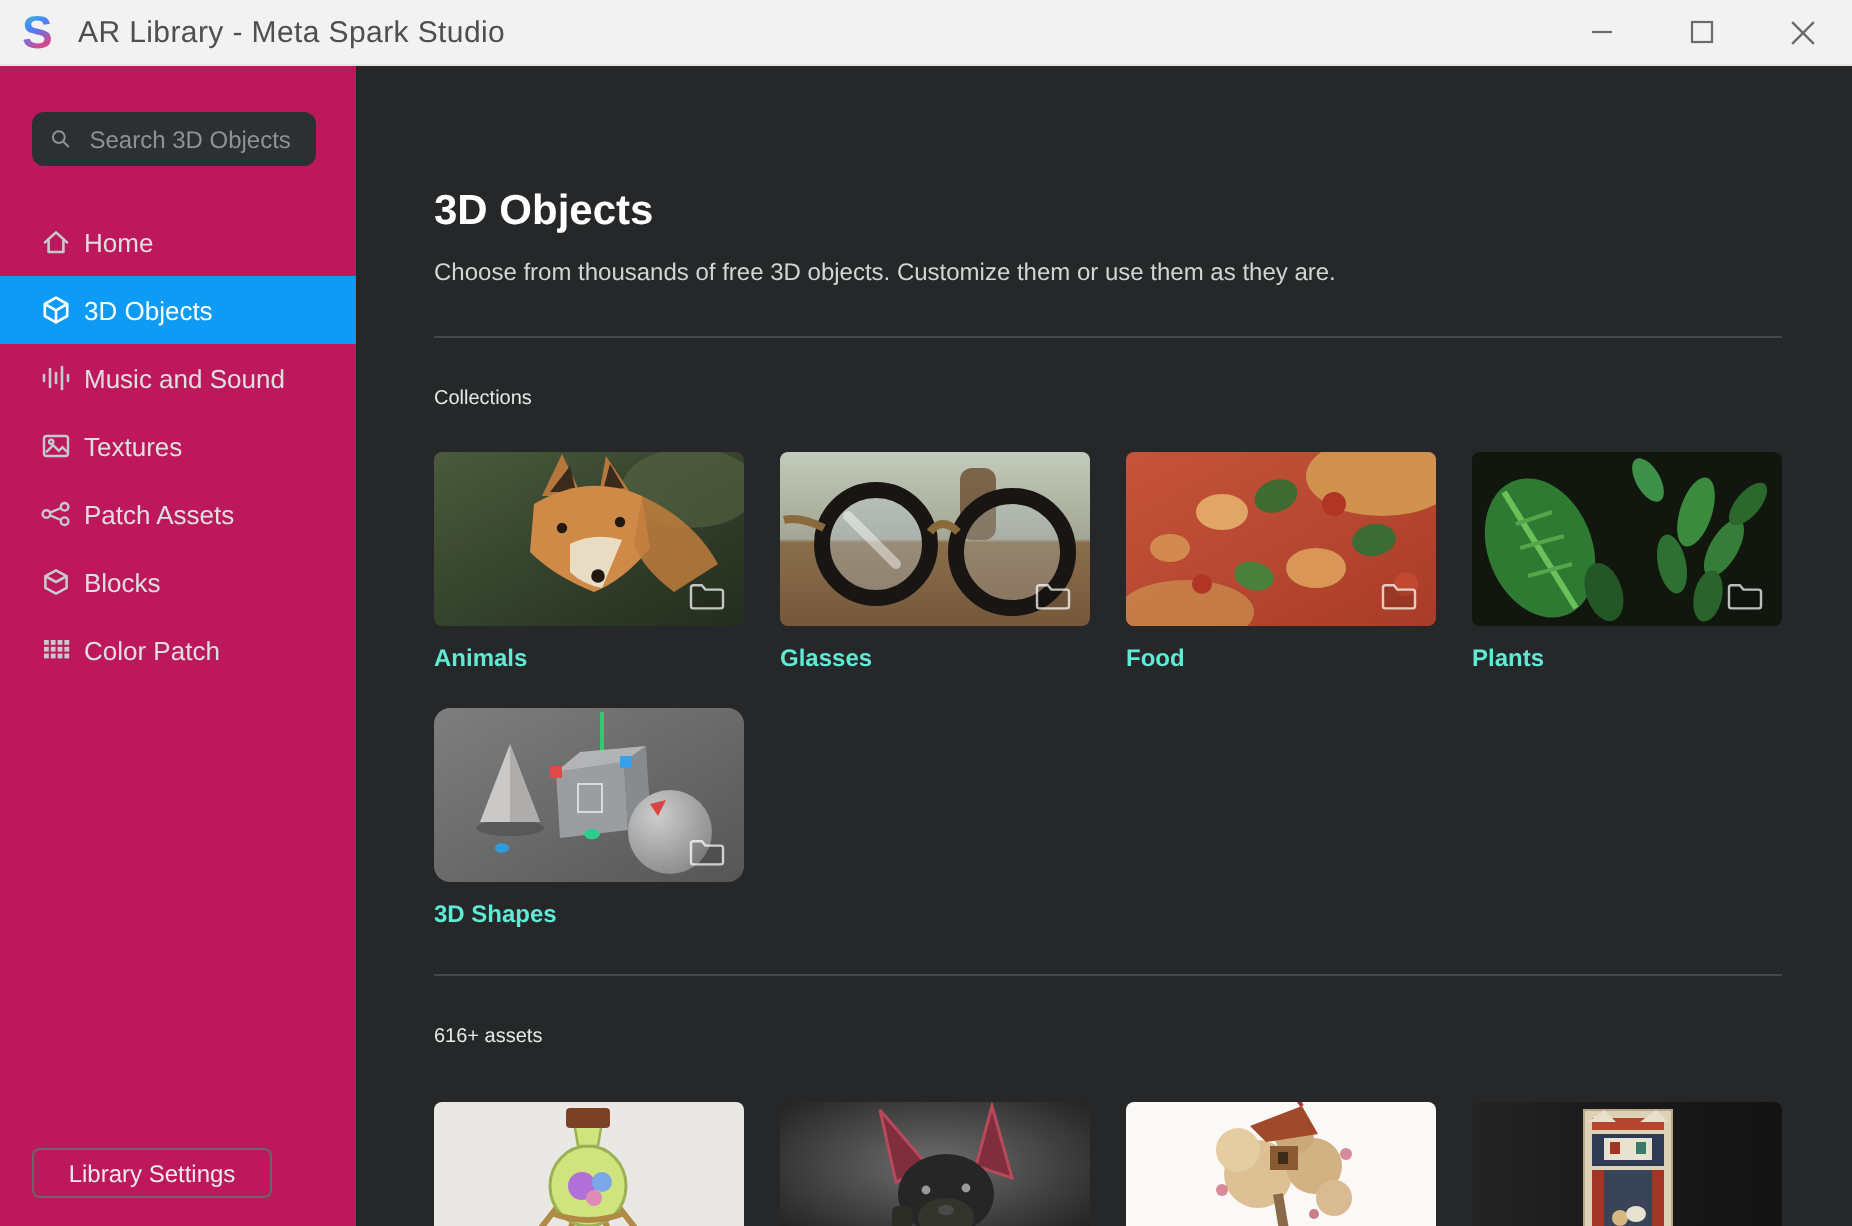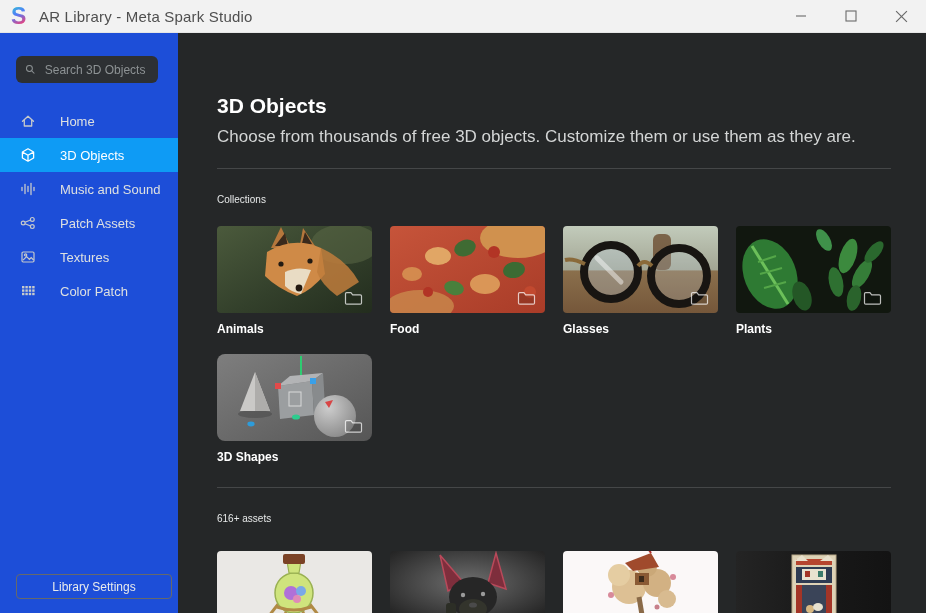--- a/index.html
+++ b/index.html
@@ -13,52 +13,52 @@
   .titlebar{
     position:absolute;top:0;left:0;width:926px;height:33px;
     background:#f2f2f2;border-bottom:1px solid #e6e6e6;box-sizing:border-box;
     display:flex;align-items:center;
   }
   .logo{margin-left:10px;width:20px;height:24px;display:flex;align-items:center;}
   .app-title{margin-left:9px;font-size:15px;color:#4f4f4f;letter-spacing:.2px;}
   .win-controls{margin-left:auto;display:flex;height:100%;}
   .win-btn{width:50px;height:100%;display:flex;align-items:center;justify-content:center;color:#6b6b6b;background:transparent;border:0;cursor:default;}
   
-  .sidebar{position:absolute;top:33px;left:0;width:178px;height:580px;background:#1d4ed8;}
+  .sidebar{position:absolute;top:33px;left:0;width:178px;height:580px;background:#be185d;}
   .search-box{
     position:absolute;left:16px;top:23px;width:142px;height:27px;background:#2d3033;
     border-radius:6px;display:flex;align-items:center;padding:0 9px;box-sizing:border-box;color:#8d9294;
   }
   .search-box input{background:transparent;border:0;outline:0;color:#cfd3d5;font-size:12px;width:100%;margin-left:7px;font-family:"Liberation Sans",sans-serif;}
   .search-box input::placeholder{color:#8d9294;}
   .nav{position:absolute;top:71px;left:0;right:0;}
   .nav-item{
-    height:34px;display:flex;align-items:center;padding-left:20px;gap:24px;
+    height:34px;display:flex;align-items:center;padding-left:20px;gap:6px;
     font-size:13px;color:#dde0e1;cursor:default;
   }
   .nav-item .nicon{width:16px;height:16px;display:flex;align-items:center;justify-content:center;color:#c6cacc;}
   .nav-item.selected{background:#0e9bf5;color:#ffffff;}
   .nav-item.selected .nicon{color:#ffffff;}
   .lib-btn{
-    position:absolute;left:16px;bottom:14px;width:156px;height:25px;
+    position:absolute;left:16px;bottom:14px;width:120px;height:25px;
     background:transparent;border:1px solid #66696b;border-radius:4px;
     color:#e9ebec;font-size:12px;font-family:"Liberation Sans",sans-serif;
   }
   
   .main{position:absolute;top:33px;left:178px;width:748px;height:580px;background:#252728;box-sizing:border-box;padding-left:39px;}
   .page-title{margin:0;padding-top:60px;font-size:21px;line-height:25px;font-weight:bold;color:#ffffff;}
-  .page-subtitle{margin:10px 0 0 0;font-size:17px;line-height:17px;color:#d3d5d5;}
+  .page-subtitle{margin:10px 0 0 0;font-size:12px;line-height:17px;color:#d3d5d5;}
   .divider{margin-top:23px;width:674px;height:1px;background:#454748;}
   .section-label{margin-top:22px;font-size:10px;line-height:17px;color:#e7e9e9;}
   .card-row{margin-top:18px;display:flex;gap:18px;}
   .card{width:155px;}
   .card-img{width:155px;height:87px;border-radius:4px;position:relative;overflow:hidden;}
   .card-img svg{display:block;}
   .folder{position:absolute;right:9px;bottom:7px;width:19px;height:16px;opacity:.85;}
-  .card-label{margin-top:9px;font-size:12px;font-weight:bold;color:#ffffff;}
+  .card-label{margin-top:9px;font-size:12px;font-weight:bold;color:#5eead4;}
   .thumb{width:155px;height:70px;border-radius:4px;overflow:hidden;}
   .thumb svg{display:block;}
 </style>
 </head>
 <body>
 
 <div class="titlebar">
   <span class="logo">
     <svg width="20" height="24" viewBox="0 0 20 24">
       <defs>
@@ -125,38 +125,46 @@
             <line x1="8" y1="5.5" x2="8" y2="10.5"></line>
             <line x1="11" y1="2.5" x2="11" y2="13.5"></line>
             <line x1="14" y1="6.5" x2="14" y2="9.5"></line>
         </svg>
       </span>
       <span>Music and Sound</span>
     </div>
     <div class="nav-item">
       <span class="nicon">
         <svg width="16" height="16" viewBox="0 0 16 16" fill="none" stroke="currentColor" stroke-width="1.2">
+          <rect x="2" y="3" width="12" height="10" rx="1.2"></rect>
+          <path d="M3 11.2 L6.6 7.6 L9.4 10.4 L11.2 8.6 L13.6 11"></path>
+          <circle cx="5.6" cy="5.9" r="1.1"></circle>
+        </svg>
+      </span>
+      <span>Textures</span>
+    </div>
+    <div class="nav-item">
+      <span class="nicon">
+        <svg width="16" height="16" viewBox="0 0 16 16" fill="none" stroke="currentColor" stroke-width="1.2">
           <circle cx="3.2" cy="8" r="1.9"></circle>
             <circle cx="12.3" cy="4.4" r="1.9"></circle>
             <circle cx="12.3" cy="11.6" r="1.9"></circle>
           <line x1="5" y1="7.3" x2="10.5" y2="5"></line>
             <line x1="5" y1="8.7" x2="10.5" y2="11"></line>
         </svg>
       </span>
       <span>Patch Assets</span>
     </div>
     <div class="nav-item">
       <span class="nicon">
-        <svg width="16" height="16" viewBox="0 0 16 16" fill="none" stroke="currentColor" stroke-width="1.2">
-          <rect x="2" y="3" width="12" height="10" rx="1.2"></rect>
-          <path d="M3 11.2 L6.6 7.6 L9.4 10.4 L11.2 8.6 L13.6 11"></path>
-          <circle cx="5.6" cy="5.9" r="1.1"></circle>
-        </svg>
-      </span>
-      <span>Textures</span>
+        <svg width="16" height="16" viewBox="0 0 16 16">
+            <path d="M8 2.2 L13.3 5.1 L13.3 10.9 L8 13.8 L2.7 10.9 L2.7 5.1 Z M2.7 5.1 L8 8 L13.3 5.1" fill="none" stroke="currentColor" stroke-width="1.3" stroke-linejoin="round"></path>
+          </svg>
+      </span>
+      <span>Blocks</span>
     </div>
     <div class="nav-item">
       <span class="nicon">
         <svg width="16" height="16" viewBox="0 0 16 16" fill="currentColor">
           <rect x="2" y="3" width="2.4" height="2.4"></rect>
             <rect x="5.4" y="3" width="2.4" height="2.4"></rect>
             <rect x="8.8" y="3" width="2.4" height="2.4"></rect>
             <rect x="12.2" y="3" width="2.4" height="2.4"></rect>
           <rect x="2" y="6.4" width="2.4" height="2.4"></rect>
             <rect x="5.4" y="6.4" width="2.4" height="2.4"></rect>
@@ -213,20 +221,48 @@
             </svg>
         </span>
       </div>
       <div class="card-label">Animals</div>
     </div>
 
     <div class="card">
       <div class="card-img">
         <svg width="155" height="87" viewBox="0 0 155 87">
           <defs>
+            <linearGradient id="glbg" x1="0" y1="0" x2="0" y2="1">
+                <stop offset="0" stop-color="#c2cbbb"></stop>
+                <stop offset=".5" stop-color="#a3a694"></stop>
+                <stop offset=".52" stop-color="#8a6f4c"></stop>
+                <stop offset="1" stop-color="#75573a"></stop>
+              </linearGradient>
+          </defs>
+          <rect width="155" height="87" fill="url(#glbg)"></rect>
+          <rect x="90" y="8" width="18" height="36" rx="6" fill="#6b4c30" opacity=".8"></rect>
+          <circle cx="48" cy="46" r="27" fill="rgba(190,210,225,.30)" stroke="#181512" stroke-width="8"></circle>
+          <circle cx="116" cy="50" r="28" fill="rgba(190,210,225,.22)" stroke="#181512" stroke-width="8"></circle>
+          <path d="M75 40 Q81 32 89 40" fill="none" stroke="#8a6a3a" stroke-width="4"></path>
+          <path d="M22 38 Q10 32 2 34" fill="none" stroke="#8a6a3a" stroke-width="4"></path>
+          <path d="M34 32 L58 56" stroke="rgba(255,255,255,.45)" stroke-width="5" stroke-linecap="round"></path>
+        </svg>
+        <span class="folder">
+          <svg width="19" height="16" viewBox="0 0 19 16">
+              <path d="M1.5 3.8 q0-1.2 1.2-1.2 h4.2 l1.8 2.2 h7.6 q1.2 0 1.2 1.2 v7 q0 1.2 -1.2 1.2 h-13.6 q-1.2 0 -1.2 -1.2 Z" fill="rgba(0,0,0,.15)" stroke="rgba(255,255,255,.85)" stroke-width="1.2"></path>
+            </svg>
+        </span>
+      </div>
+      <div class="card-label">Glasses</div>
+    </div>
+
+    <div class="card">
+      <div class="card-img">
+        <svg width="155" height="87" viewBox="0 0 155 87">
+          <defs>
               <linearGradient id="pzbg" x1="0" y1="0" x2="1" y2="1">
                 <stop offset="0" stop-color="#c6543a"></stop>
                 <stop offset="1" stop-color="#a93c28"></stop>
               </linearGradient>
             </defs>
           <rect width="155" height="87" fill="url(#pzbg)"></rect>
           <ellipse cx="128" cy="12" rx="38" ry="20" fill="#d0914e"></ellipse>
           <ellipse cx="30" cy="80" rx="34" ry="16" fill="#c98a4c" opacity=".8"></ellipse>
           <ellipse cx="48" cy="30" rx="13" ry="9" fill="#e4b06a" opacity=".9"></ellipse>
           <ellipse cx="95" cy="58" rx="15" ry="10" fill="#e0a45e" opacity=".85"></ellipse>
@@ -238,48 +274,20 @@
           <circle cx="38" cy="66" r="5" fill="#b23425"></circle>
           <circle cx="140" cy="66" r="6" fill="#c2492f"></circle>
         </svg>
         <span class="folder">
           <svg width="19" height="16" viewBox="0 0 19 16">
               <path d="M1.5 3.8 q0-1.2 1.2-1.2 h4.2 l1.8 2.2 h7.6 q1.2 0 1.2 1.2 v7 q0 1.2 -1.2 1.2 h-13.6 q-1.2 0 -1.2 -1.2 Z" fill="rgba(0,0,0,.15)" stroke="rgba(255,255,255,.85)" stroke-width="1.2"></path>
             </svg>
         </span>
       </div>
       <div class="card-label">Food</div>
-    </div>
-
-    <div class="card">
-      <div class="card-img">
-        <svg width="155" height="87" viewBox="0 0 155 87">
-          <defs>
-            <linearGradient id="glbg" x1="0" y1="0" x2="0" y2="1">
-                <stop offset="0" stop-color="#c2cbbb"></stop>
-                <stop offset=".5" stop-color="#a3a694"></stop>
-                <stop offset=".52" stop-color="#8a6f4c"></stop>
-                <stop offset="1" stop-color="#75573a"></stop>
-              </linearGradient>
-          </defs>
-          <rect width="155" height="87" fill="url(#glbg)"></rect>
-          <rect x="90" y="8" width="18" height="36" rx="6" fill="#6b4c30" opacity=".8"></rect>
-          <circle cx="48" cy="46" r="27" fill="rgba(190,210,225,.30)" stroke="#181512" stroke-width="8"></circle>
-          <circle cx="116" cy="50" r="28" fill="rgba(190,210,225,.22)" stroke="#181512" stroke-width="8"></circle>
-          <path d="M75 40 Q81 32 89 40" fill="none" stroke="#8a6a3a" stroke-width="4"></path>
-          <path d="M22 38 Q10 32 2 34" fill="none" stroke="#8a6a3a" stroke-width="4"></path>
-          <path d="M34 32 L58 56" stroke="rgba(255,255,255,.45)" stroke-width="5" stroke-linecap="round"></path>
-        </svg>
-        <span class="folder">
-          <svg width="19" height="16" viewBox="0 0 19 16">
-              <path d="M1.5 3.8 q0-1.2 1.2-1.2 h4.2 l1.8 2.2 h7.6 q1.2 0 1.2 1.2 v7 q0 1.2 -1.2 1.2 h-13.6 q-1.2 0 -1.2 -1.2 Z" fill="rgba(0,0,0,.15)" stroke="rgba(255,255,255,.85)" stroke-width="1.2"></path>
-            </svg>
-        </span>
-      </div>
-      <div class="card-label">Glasses</div>
     </div>
 
     <div class="card">
       <div class="card-img">
         <svg width="155" height="87" viewBox="0 0 155 87">
           <rect width="155" height="87" fill="#11170f"></rect>
           <ellipse cx="34" cy="48" rx="26" ry="36" fill="#2e7a33" transform="rotate(-22 34 48)"></ellipse>
           <path d="M16 20 L52 78" stroke="#6cc05a" stroke-width="3"></path>
           <path d="M22 36 L40 30 M24 48 L46 42 M28 62 L50 56" stroke="#54a648" stroke-width="2"></path>
           <ellipse cx="112" cy="30" rx="8" ry="18" fill="#3c8a3e" transform="rotate(18 112 30)"></ellipse>

